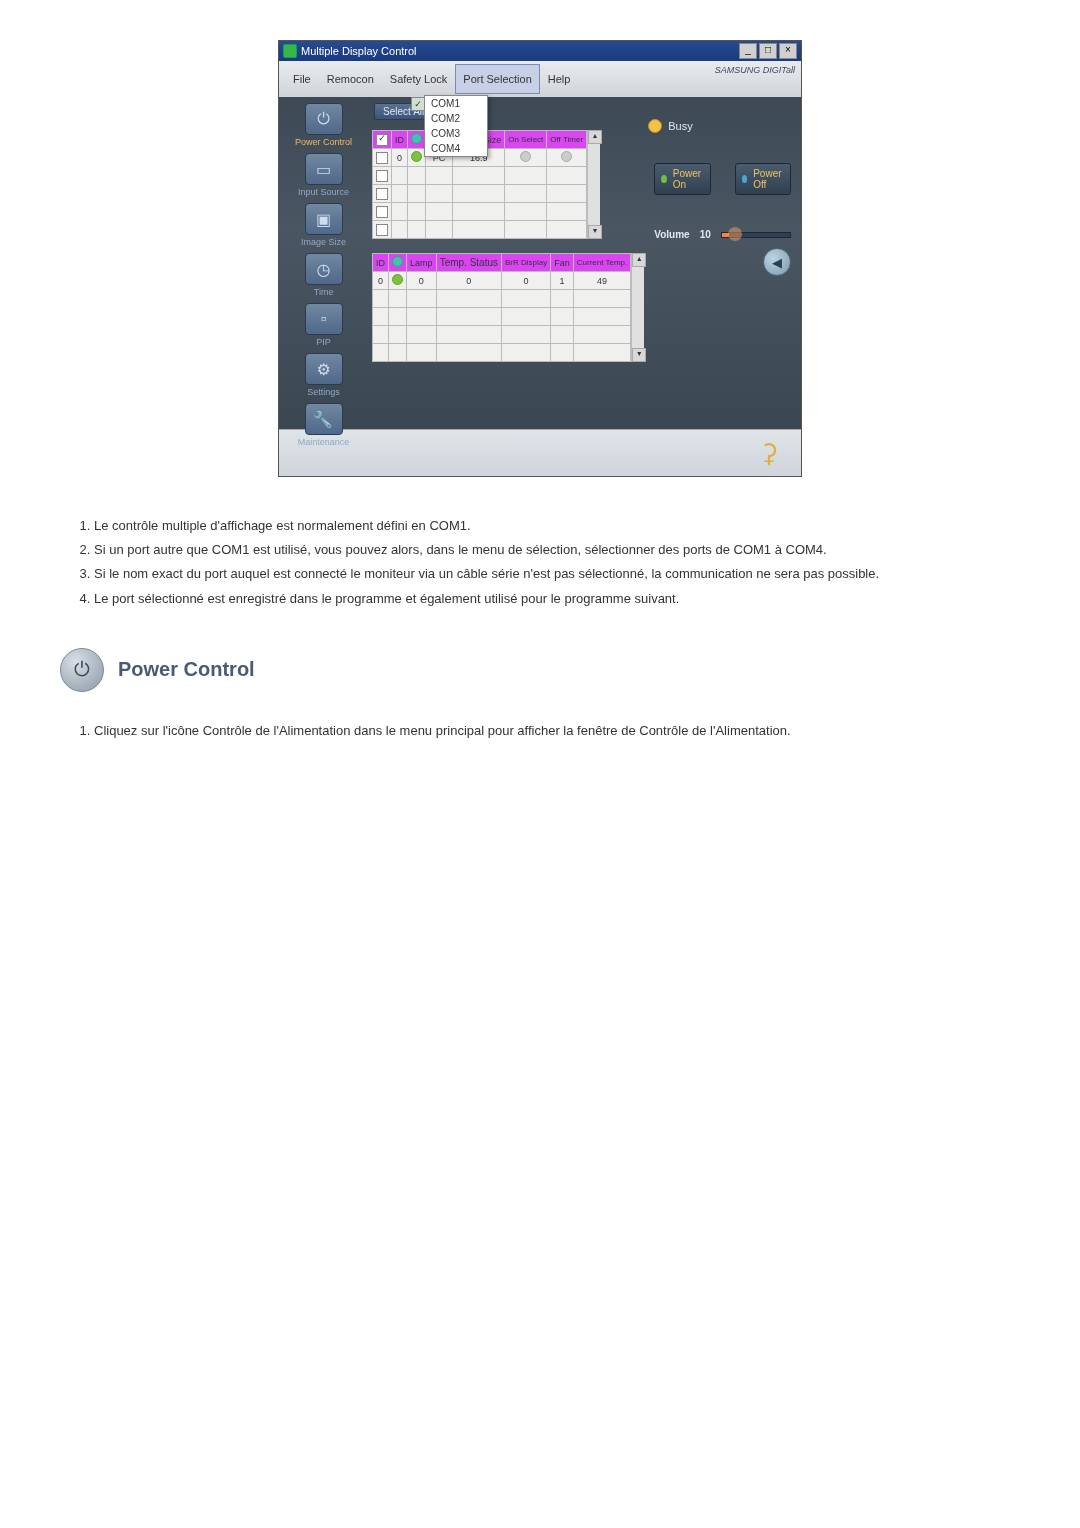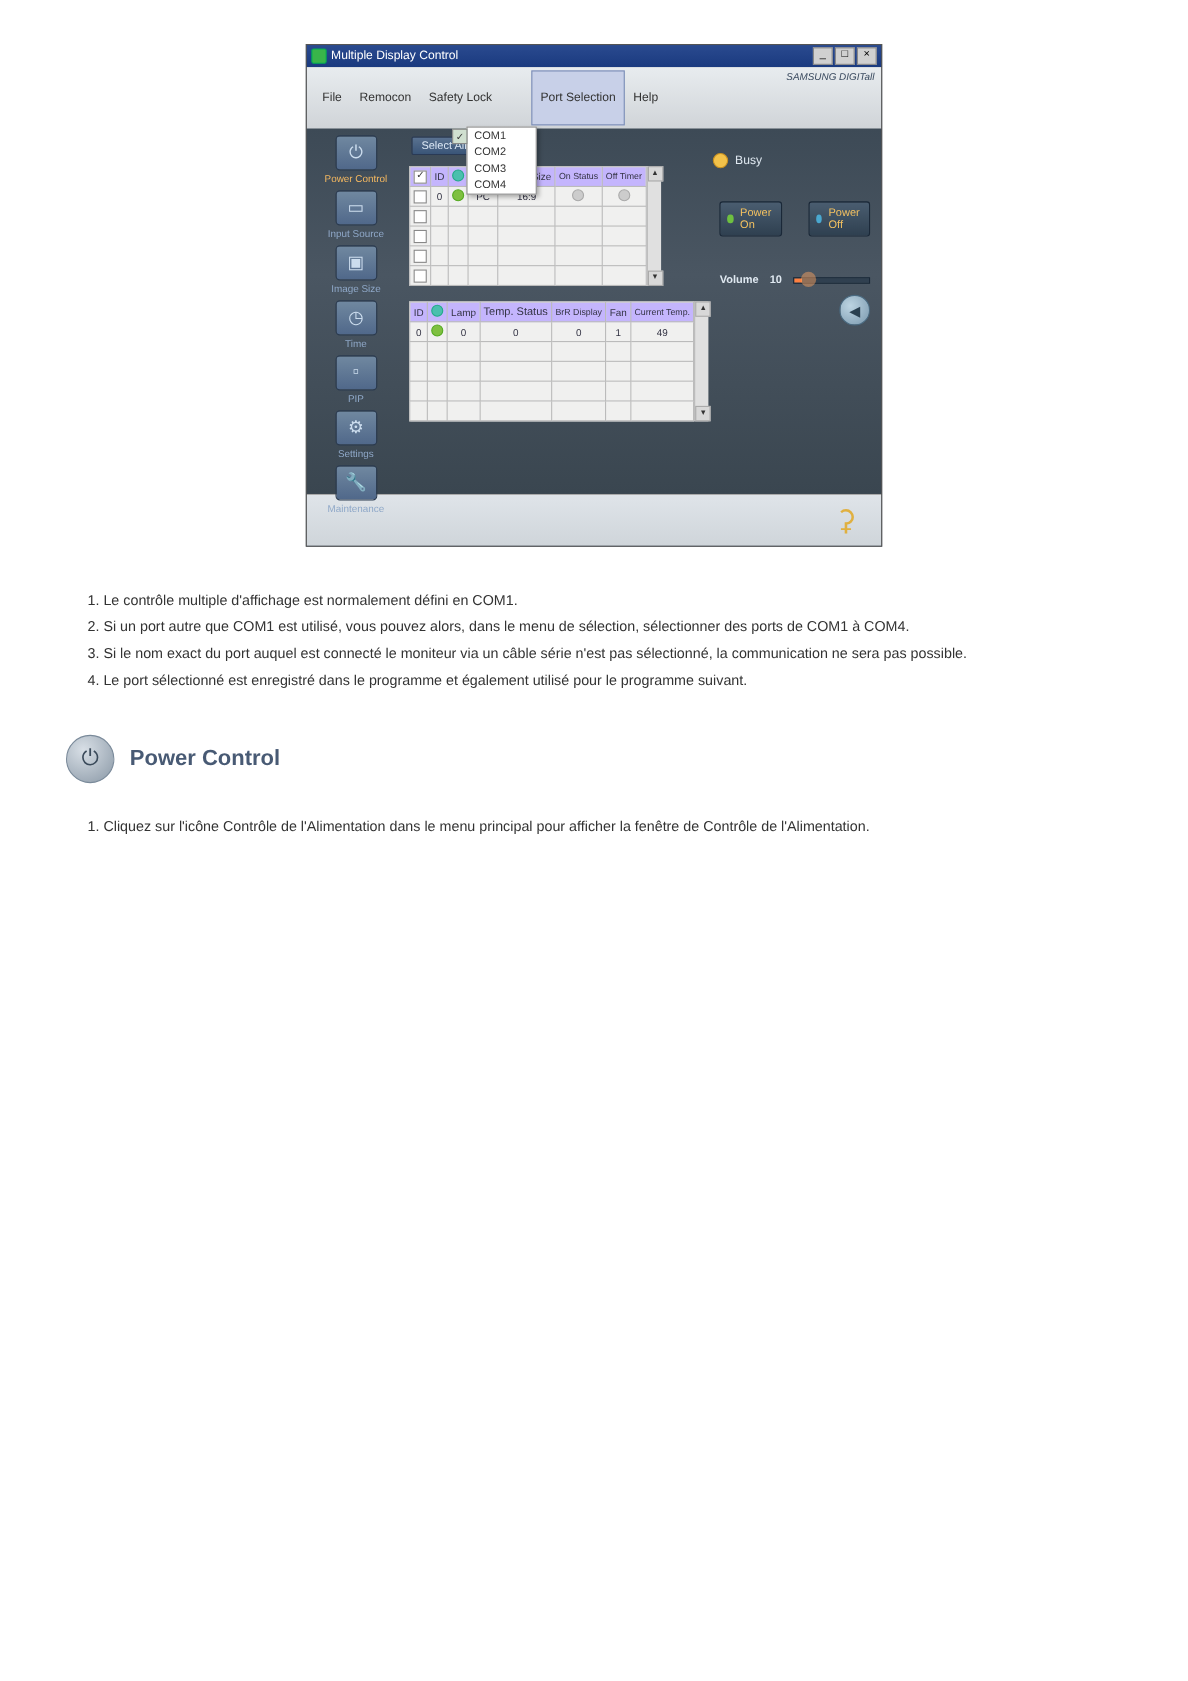--- a/index.html
+++ b/index.html
@@ -42,21 +42,21 @@
   .menubar {
     background: linear-gradient(#e8ecef, #d0d4d8);
     font-size: 11px;
     color: #333;
     display:flex;
     align-items:center;
     padding: 3px 6px;
     position: relative;
   }
   .menu-item { padding: 2px 8px; cursor:default; }
-  .menu-item.active { background:#c8d0e8; border:1px solid #7a8cb5; padding:18px 7px;margin-left:28px; }
+  .menu-item.active { background:#c8d0e8; border:1px solid #7a8cb5; padding:8px 7px; }
   .brand { position:absolute; right:6px; top:4px; font-size:9px; font-style:italic; color:#3a4a5f; }
 
   .app-body {
     display:flex;
     background: linear-gradient(#3d4a56, #4a5662 40%, #3a4650);
     position: relative;
     height: 332px;
   }
 
   .sidebar {
@@ -120,21 +120,21 @@
     margin-left:4px;
   }
   table.grid th, table.grid td {
     border:1px solid #bbb;
     padding:2px 3px;
     text-align:center;
     background:#f0f0ef;
     height:13px;
     white-space:nowrap;
   }
-  table.grid th { background:#c4b5fd; font-weight:normal;}
+  table.grid th { background:#d946ef; font-weight:normal;}
   .chk { width:10px; height:10px; border:1px solid #888; background:#fff; display:inline-block; vertical-align:middle;}
   .chk.on::after { content:"✓"; font-size:9px; line-height:9px; color:#333; position:relative; top:-2px;}
   .dot-green { width:9px; height:9px; border-radius:50%; background:#7fc040; display:inline-block; border:1px solid #5a2;}
   .dot-teal { width:9px; height:9px; border-radius:50%; background:#4abfae; display:inline-block; border:1px solid #2a8;}
   .dot-gray { width:9px; height:9px; border-radius:50%; background:#ccc; display:inline-block; border:1px solid #aaa;}
   .scroll-stub { width:12px; background:#e0e0e0; border-left:1px solid #bbb;}
   .scroll-btn { width:12px; height:12px; background:#d8d8d8; border:1px solid #aaa; font-size:8px; text-align:center; line-height:10px;}
 
   .right-col {
     flex:1;
@@ -290,21 +290,21 @@
         
         <div style="display:flex; margin-top:4px;">
         <table class="grid" style="width:212px;">
           <tbody>
                 <tr>
             <th style="width:14px;"><span class="chk on"></span></th>
             <th>ID</th>
             <th style="width:14px;"><span class="dot-teal"></span></th>
             <th style="width:56px;">Input</th>
             <th>Image Size</th>
-            <th style="font-size:8px;">On Status</th>
+            <th style="font-size:8px;">On Select</th>
             <th style="font-size:8px;">Off Timer</th>
           </tr>
           <tr>
             <td><span class="chk"></span></td>
             <td>0</td>
             <td><span class="dot-green"></span></td>
             <td>PC</td>
             <td>16:9</td>
             <td><span class="dot-gray"></span></td>
             <td><span class="dot-gray"></span></td>

